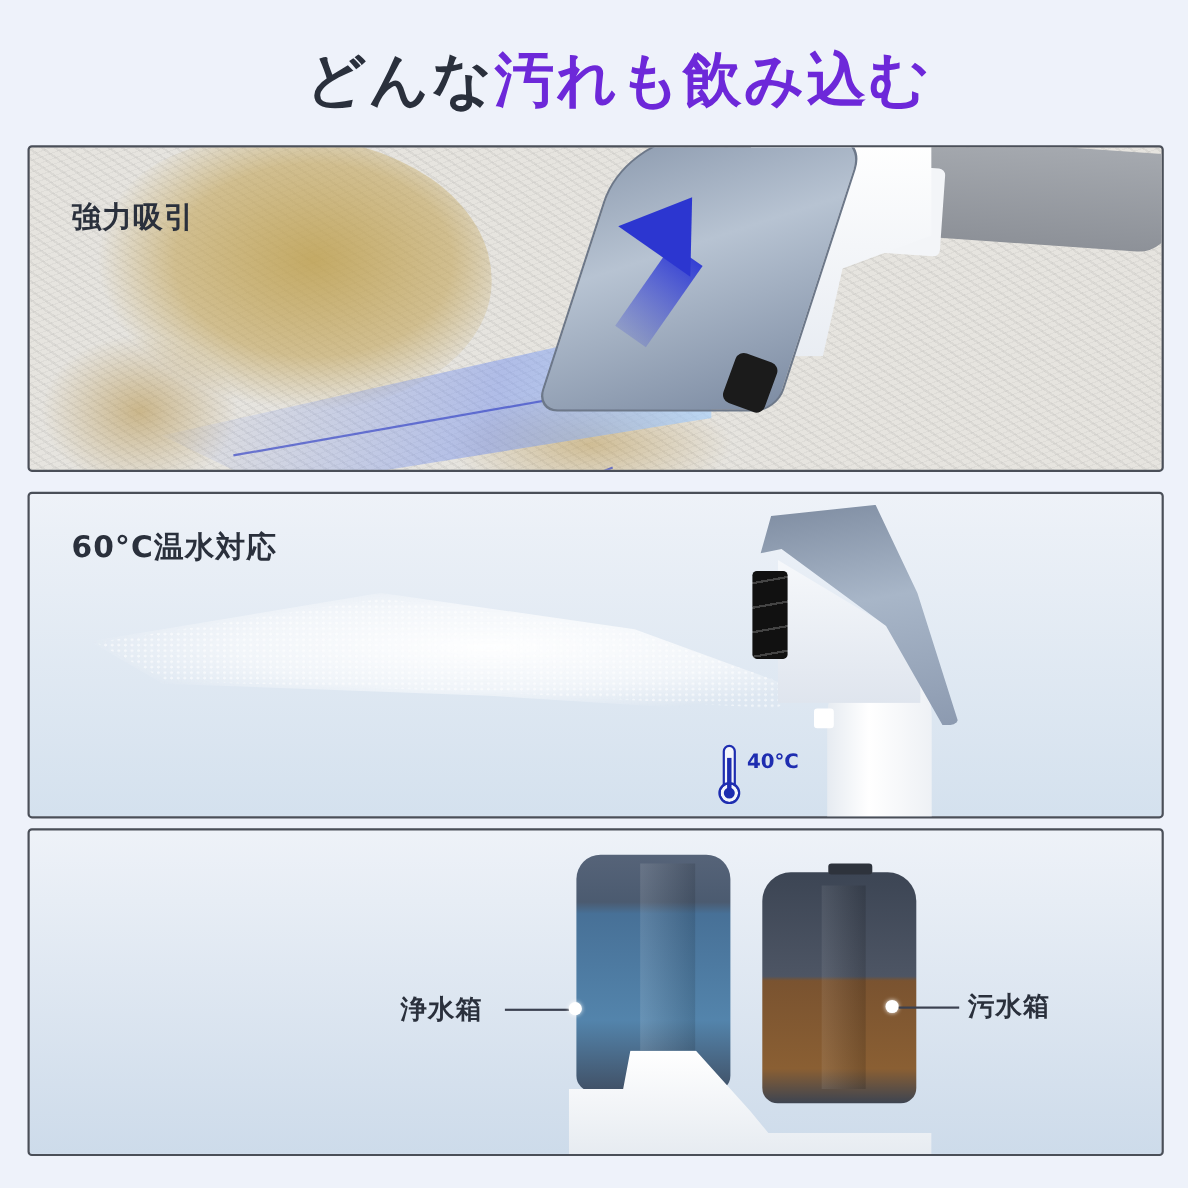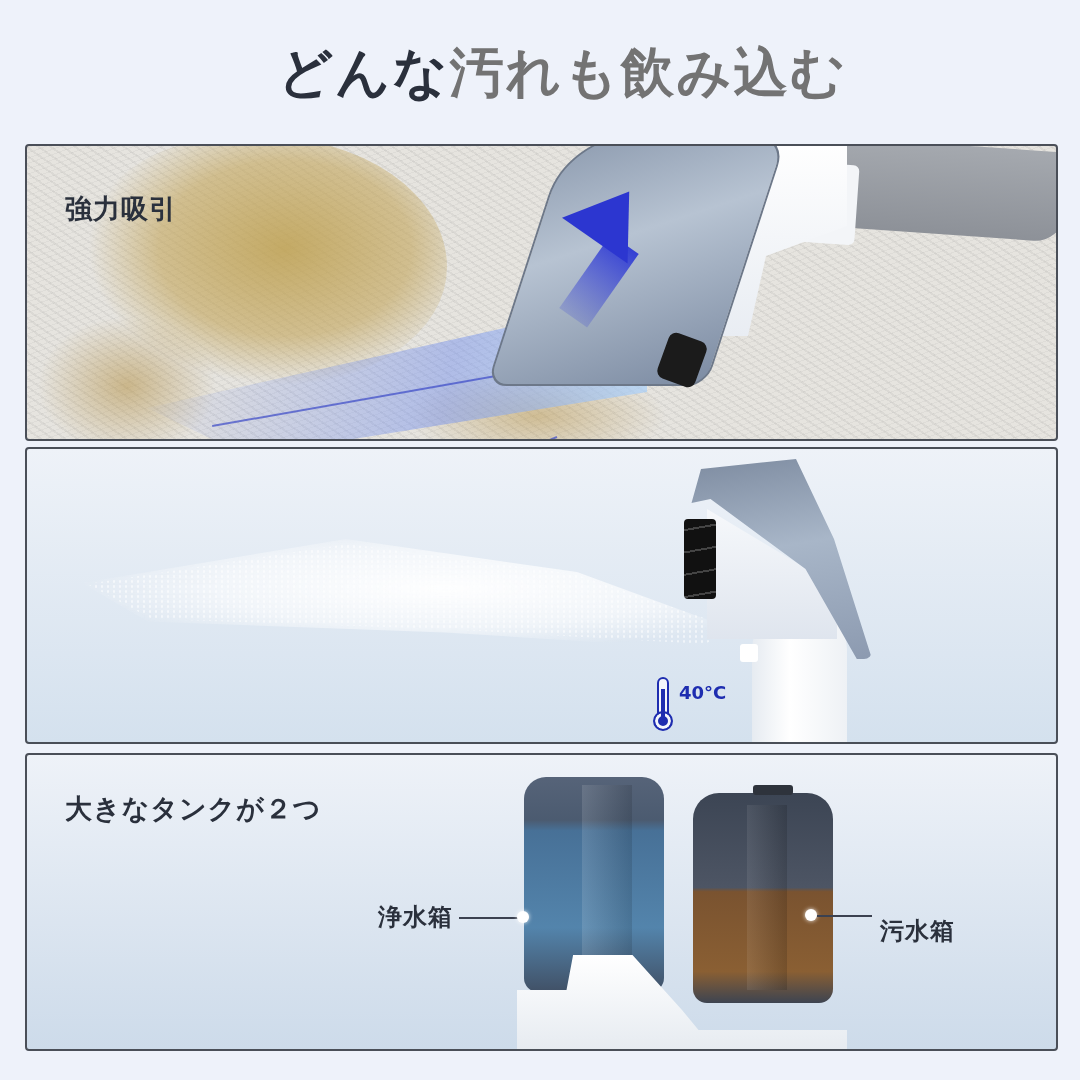--- a/index.html
+++ b/index.html
@@ -8,33 +8,33 @@
     background: #eef2fa;
     font-family: "DejaVu Sans", "Liberation Sans", sans-serif;
     position: relative;
   }
   .headline {
     position: absolute; top: 38px; left: 0; width: 1080px;
     text-align: center; font-size: 54px; font-weight: 900; letter-spacing: 2px;
     line-height: 70px;
   }
   .headline .dark { color: #2a303c; margin-left: 45px; }
-  .headline .accent { color: #737373; }
+  .headline .accent { color: #6d28d9; }
 
   .panel {
     position: absolute; left: 25px; width: 1033px;
     border: 2px solid #4a4f58; border-radius: 4px; overflow: hidden;
   }
   .panel-title {
     position: absolute; left: 38px; font-size: 27px; font-weight: bold; color: #2a303c;
     z-index: 5; letter-spacing: 1px;
   }
 
   
-  #p1 { top: 144px; height: 297px;
+  #p1 { top: 132px; height: 297px;
     background:
       repeating-linear-gradient(35deg, rgba(120,120,120,0.10) 0 2px, rgba(255,255,255,0) 2px 7px),
       repeating-linear-gradient(-20deg, rgba(150,150,150,0.10) 0 1px, rgba(255,255,255,0) 1px 5px),
       #e6e4df;
   }
   .stain {
     position: absolute; left: 60px; top: -10px; width: 360px; height: 250px;
     background: radial-gradient(ellipse at 55% 45%, rgba(190,160,80,0.85) 0%, rgba(195,165,90,0.6) 45%, rgba(200,170,100,0) 70%);
     border-radius: 45% 55% 50% 40%;
   }
@@ -222,32 +222,32 @@
   <div class="p2-head-white"></div>
   <div class="p2-hood"></div>
   <div class="p2-brush"></div>
   <div class="p2-nozzle"></div>
   <div class="thermo">
     <div class="thermo-tube"></div>
     <div class="thermo-bulb"></div>
     <div class="thermo-fill"></div>
   </div>
   <div class="thermo-label">40°C</div>
+  <div class="panel-title" style="top:30px;">60°C温水対応</div>
 </div>
 
 <div class="panel" id="p3">
   <div class="tank-left"></div>
   <div class="tank-left-inner"></div>
   <div class="tank-right"></div>
   <div class="tank-right-cap"></div>
   <div class="tank-right-inner"></div>
   <div class="base-white"></div>
 
-  <div class="callout-label" style="left:351px;top:146px;">浄水箱</div>
+  <div class="callout-label" style="left:337px;top:146px;">浄水箱</div>
   <div class="callout-line" style="left:432px;top:162px;width:60px;"></div>
   <div class="callout-dot" style="left:490px;top:156px;"></div>
 
   <div class="callout-dot" style="left:778px;top:154px;"></div>
   <div class="callout-line" style="left:790px;top:160px;width:55px;"></div>
-  <div class="callout-label" style="left:853px;top:160px;">污水箱</div>
-
-  <div class="panel-title" style="top:36px;">大きなタンクが２つ</div>
+  <div class="callout-label" style="left:853px;top:144px;">污水箱</div>
+
 </div>
 
 </body></html>

